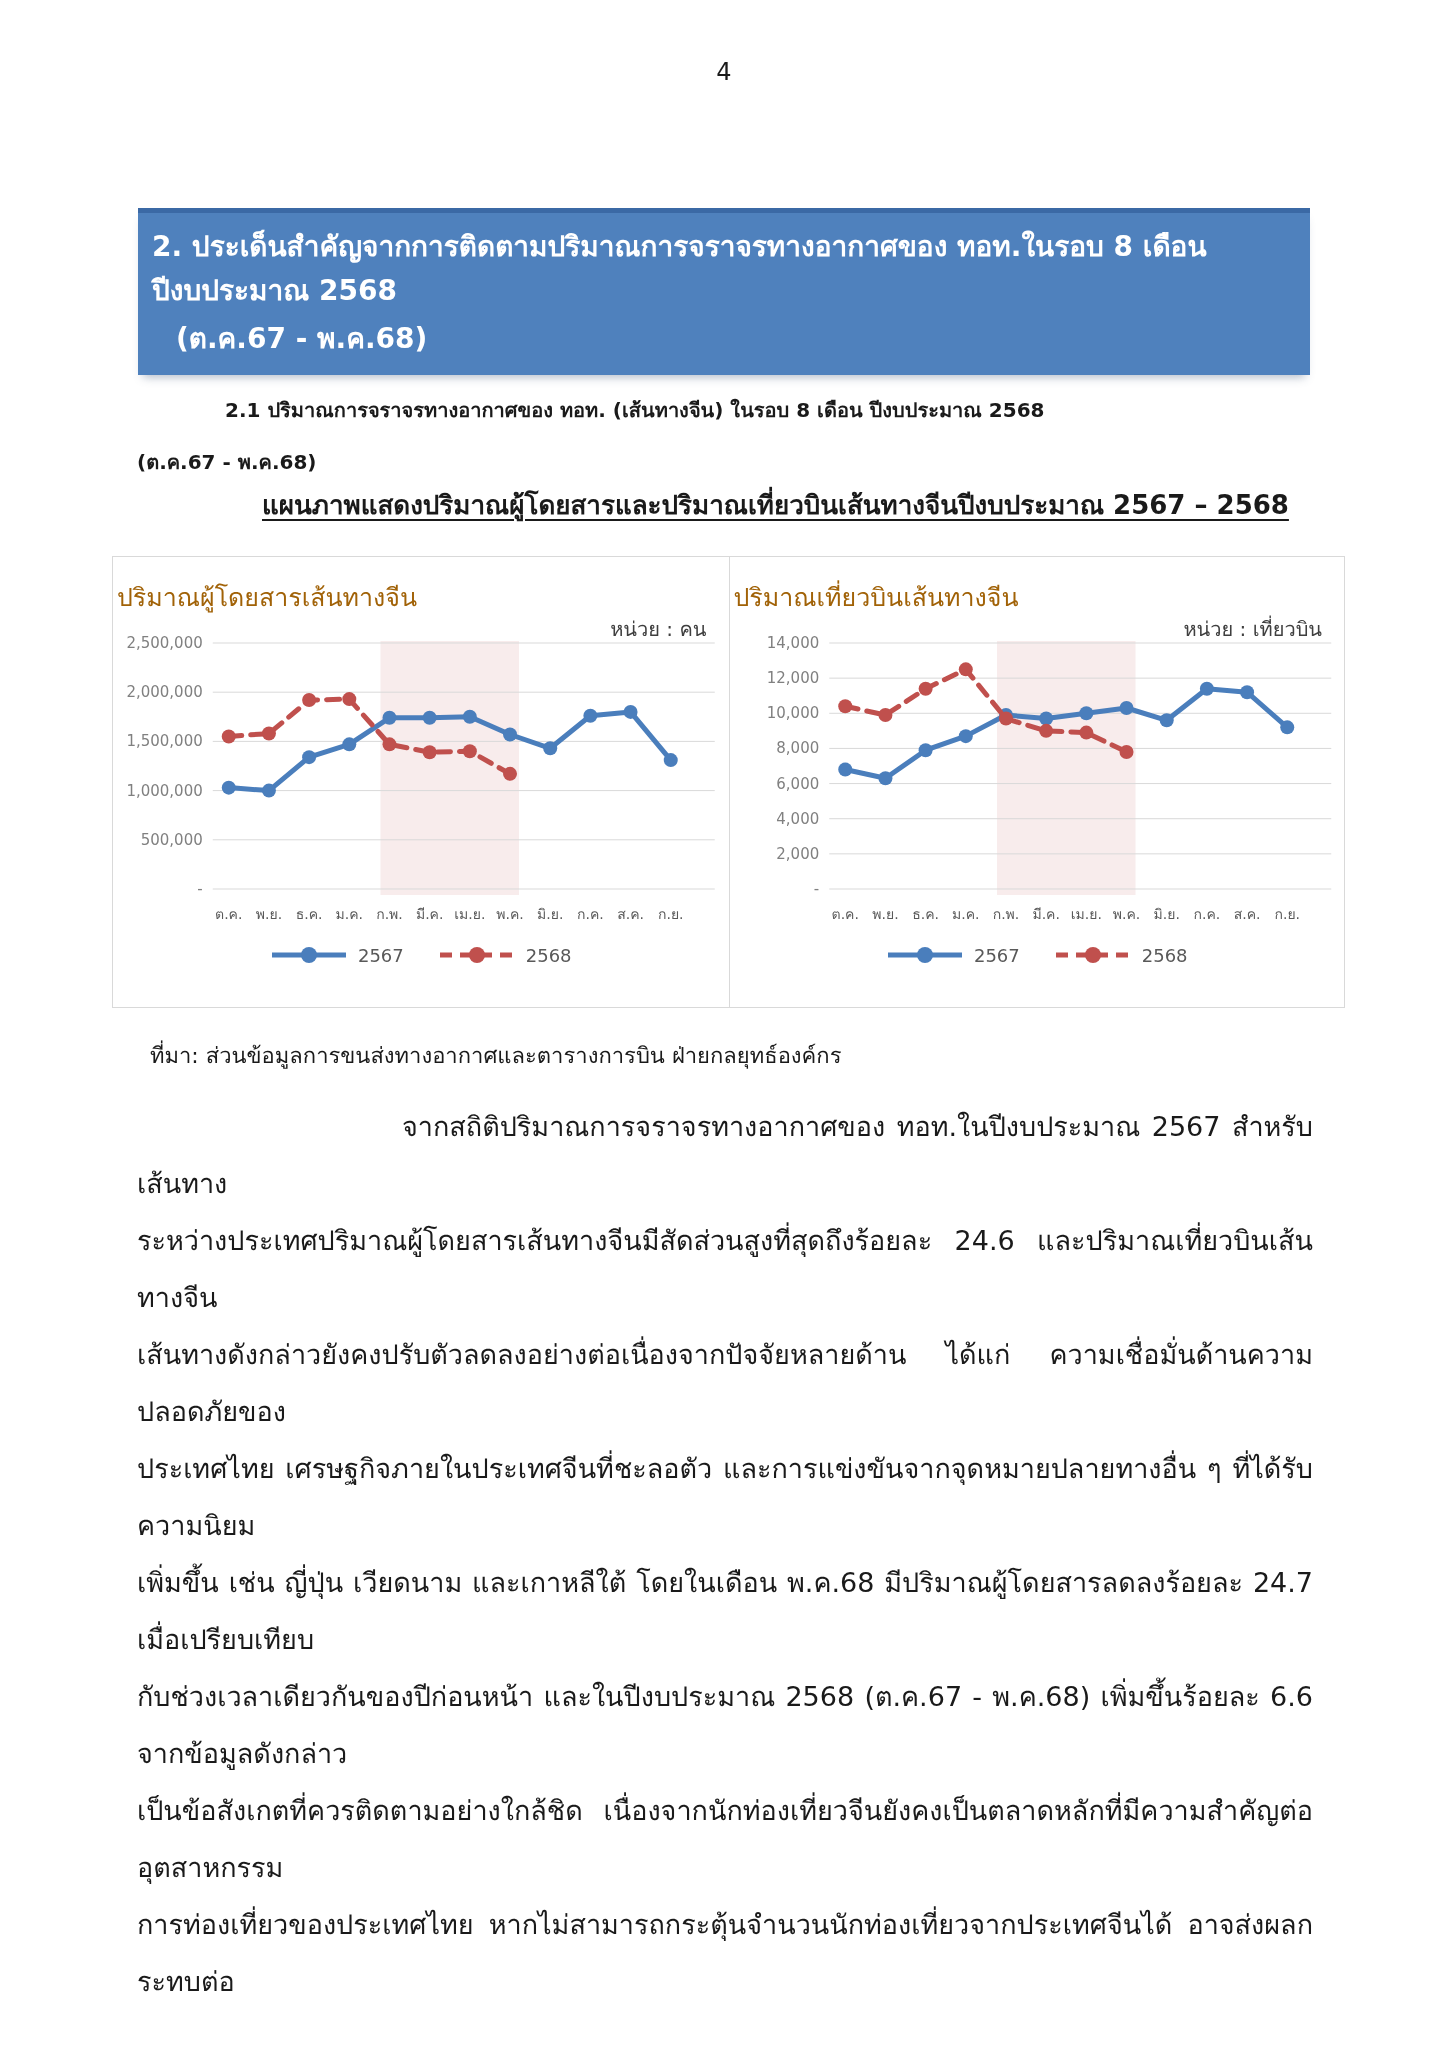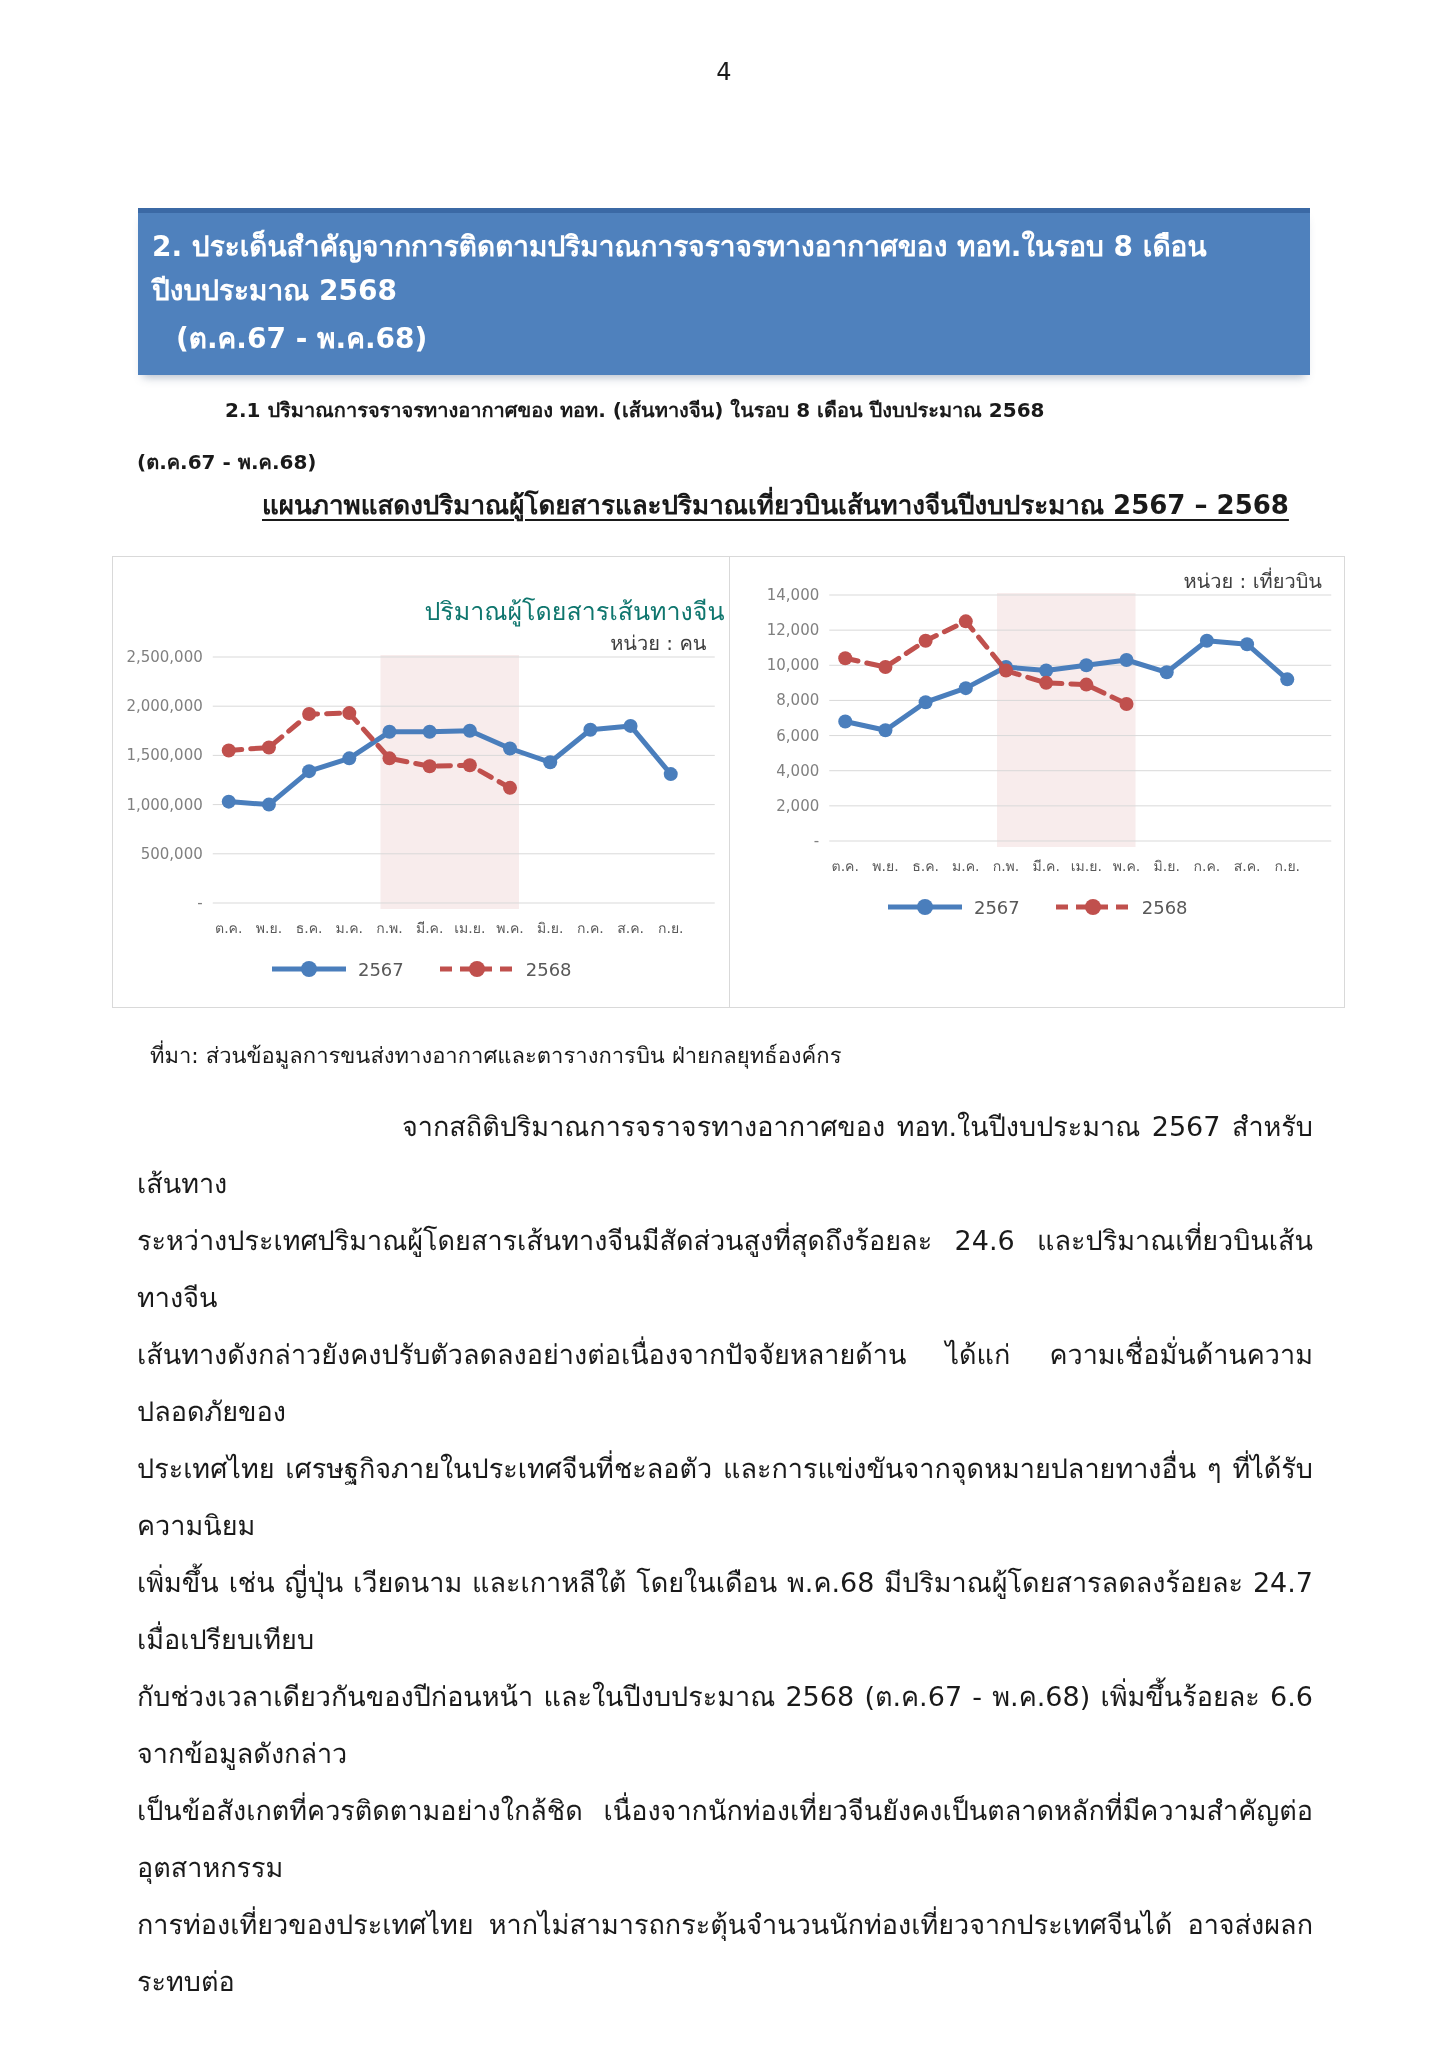--- a/index.html
+++ b/index.html
@@ -22,21 +22,21 @@
   .section-line1{text-indent:88px;}
   .section-line2{text-indent:0;}
   .figure-caption{position:absolute;top:484px;left:262px;font-weight:bold;font-size:26px;
     text-decoration:underline;text-underline-offset:5px;}
   .charts-row{
     position:absolute;top:556px;left:112px;width:1233px;height:452px;display:flex;
     border:1px solid #d9d9d9;background:#ffffff;box-sizing:border-box;
   }
   .chart-panel{flex:1 1 50%;box-sizing:border-box;padding:6px 4px 0 4px;position:relative;}
   .chart-panel + .chart-panel{border-left:1px solid #d9d9d9;}
-  .chart-title{text-align:right;color:#0f766e;font-size:25px;margin-top:28px;height:34px;}
+  .chart-title{text-align:left;color:#a16207;font-size:25px;margin-top:14px;height:34px;}
   .chart-unit{text-align:right;color:#3f3f3f;font-size:20px;padding-right:18px;height:20px;margin-top:2px;}
   .chart-svg{display:block;width:100%;height:300px;}
   .chart-legend{display:flex;justify-content:center;align-items:center;gap:34px;height:44px;}
   .legend-item{display:flex;align-items:center;gap:10px;color:#595959;font-size:18px;}
   .source-note{position:absolute;top:1038px;left:150px;font-size:22px;color:#1a1a1a;}
   .paragraph{position:absolute;top:1098px;left:137px;width:1176px;font-size:27px;}
   .para-line{min-height:57px;line-height:57px;text-align:justify;text-align-last:justify;}
   .para-line.first{text-indent:265px;}
 </style>
 </head>
@@ -122,20 +122,21 @@
           <span class="legend-item">
             <svg width="78" height="20">
               <line x1="2" x2="76" y1="10" y2="10" stroke="#c0504d" stroke-width="5" stroke-dasharray="12 8"></line>
               <circle cx="39" cy="10" r="8" fill="#c0504d"></circle>
             </svg>
             <span>2568</span>
           </span>
         </div>
     </div>
     <div class="chart-panel">
+      <div class="chart-title">ปริมาณเที่ยวบินเส้นทางจีน</div>
       <div class="chart-unit">หน่วย : เที่ยวบิน</div>
       <svg class="chart-svg" viewBox="0 0 600 300">
           <rect x="259.72727272727275" y="8" width="138.5454545454545" height="254" fill="#f8ecec"></rect>
           <line x1="92" x2="594" y1="256" y2="256" stroke="#d9d9d9" stroke-width="1"></line>
           <text x="82" y="261" text-anchor="end" font-size="15" fill="#808080">-</text>
           <line x1="92" x2="594" y1="220.85714285714286" y2="220.85714285714286" stroke="#d9d9d9" stroke-width="1"></line>
           <text x="82" y="225.85714285714286" text-anchor="end" font-size="15" fill="#808080">2,000</text>
           <line x1="92" x2="594" y1="185.71428571428572" y2="185.71428571428572" stroke="#d9d9d9" stroke-width="1"></line>
           <text x="82" y="190.71428571428572" text-anchor="end" font-size="15" fill="#808080">4,000</text>
           <line x1="92" x2="594" y1="150.57142857142856" y2="150.57142857142856" stroke="#d9d9d9" stroke-width="1"></line>

